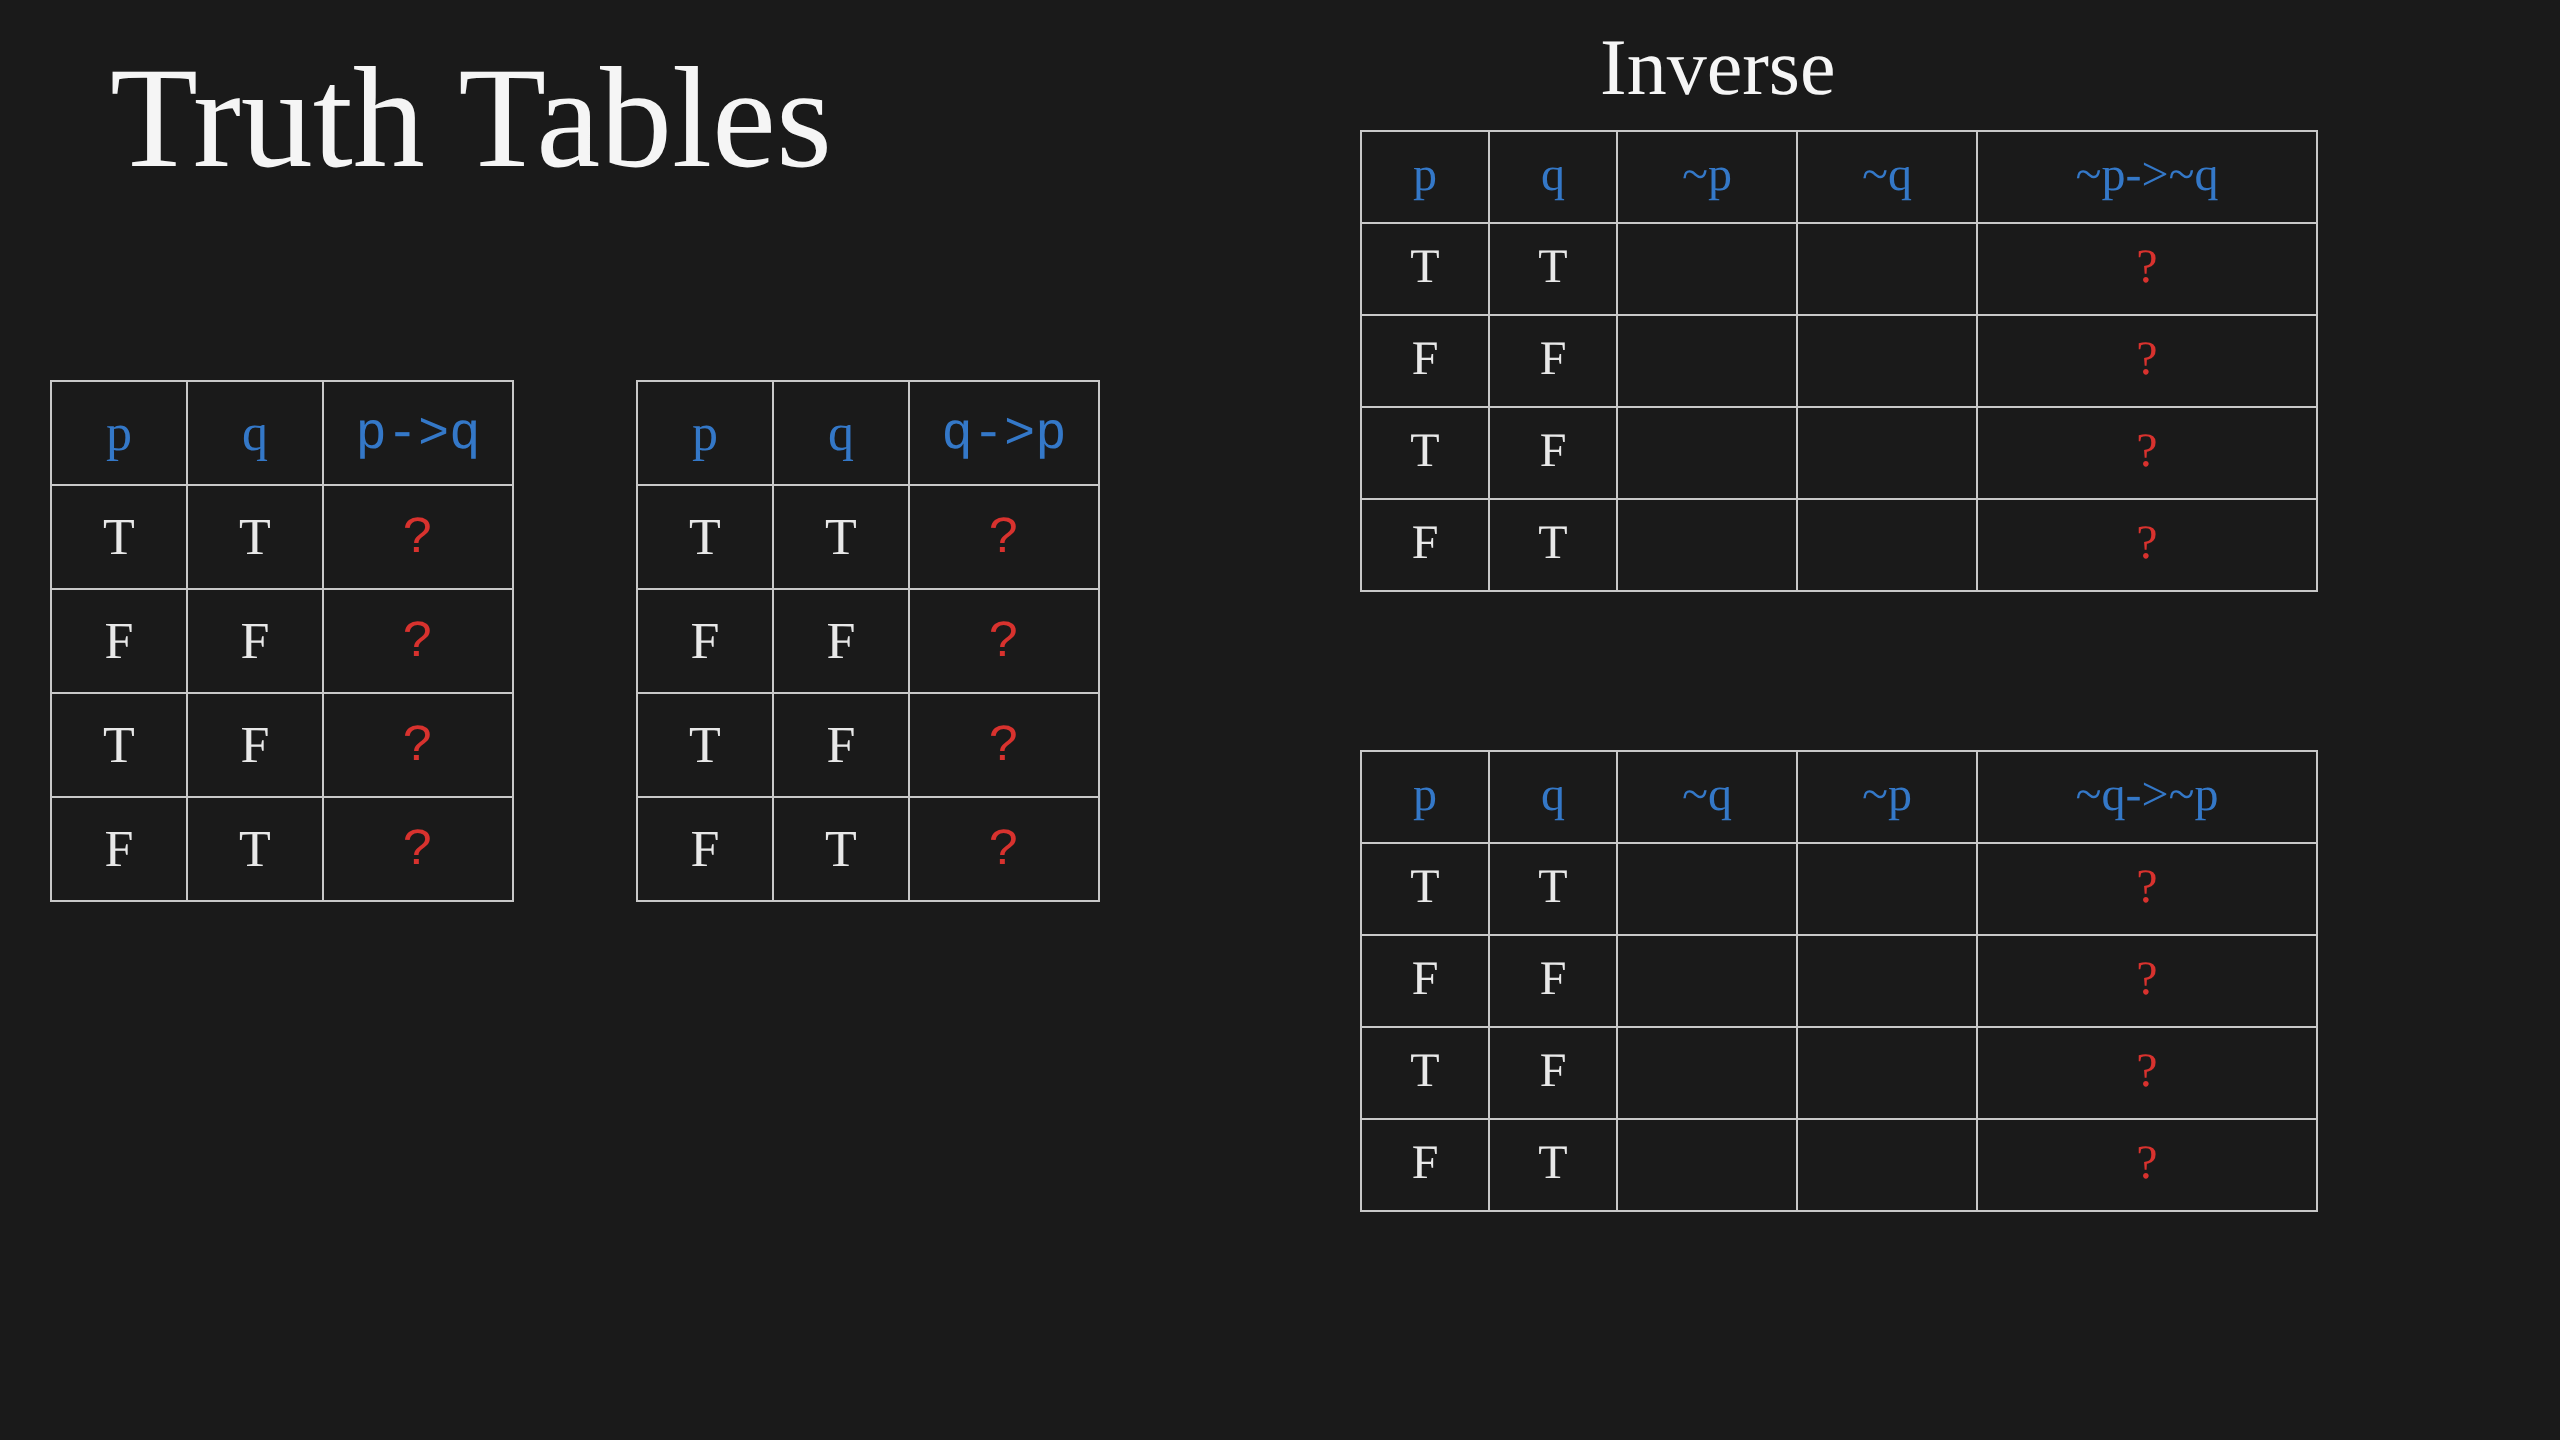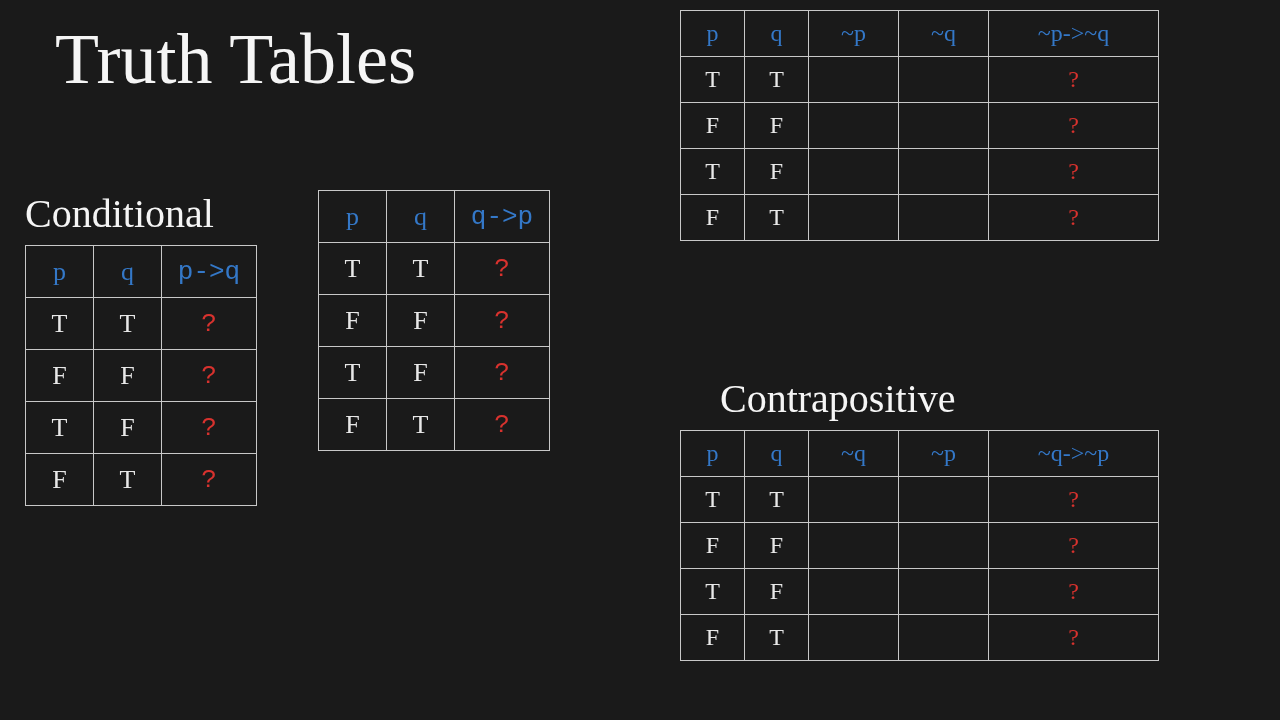--- a/index.html
+++ b/index.html
@@ -65,21 +65,20 @@
   #contrapositive { top: 375px; left: 680px; }
   #inverse .section-title { padding-left: 120px; }
   #contrapositive .section-title { padding-left: 40px; }
 </style>
 </head>
 <body>
 
 <div class="main-title">Truth Tables</div>
 
 <div id="conditional" class="section">
-  <div class="section-title">Conditional</div>
   <table class="tt small">
     <tbody>
         <tr>
       <th class="hdr">p</th>
       <th class="hdr">q</th>
       <th class="hdr">p-&gt;q</th>
     </tr>
     <tr>
           <td class="val">T</td>
           <td class="val">T</td>
@@ -130,20 +129,21 @@
     <tr>
           <td class="val">F</td>
           <td class="val">T</td>
           <td class="q">?</td>
         </tr>
   </tbody>
     </table>
 </div>
 
 <div id="inverse" class="section">
+  <div class="section-title">Inverse</div>
   <table class="tt wide">
     <tbody>
         <tr>
       <th class="hdr">p</th>
       <th class="hdr">q</th>
       <th class="hdr">~p</th>
       <th class="hdr">~q</th>
       <th class="hdr">~p-&gt;~q</th>
     </tr>
     <tr>
@@ -172,21 +172,20 @@
           <td class="val">T</td>
           <td class="val"></td>
           <td class="val"></td>
           <td class="q">?</td>
         </tr>
   </tbody>
     </table>
 </div>
 
 <div id="contrapositive" class="section">
-  <div class="section-title">Contrapositive</div>
   <table class="tt wide">
     <tbody>
         <tr>
       <th class="hdr">p</th>
       <th class="hdr">q</th>
       <th class="hdr">~q</th>
       <th class="hdr">~p</th>
       <th class="hdr">~q-&gt;~p</th>
     </tr>
     <tr>

